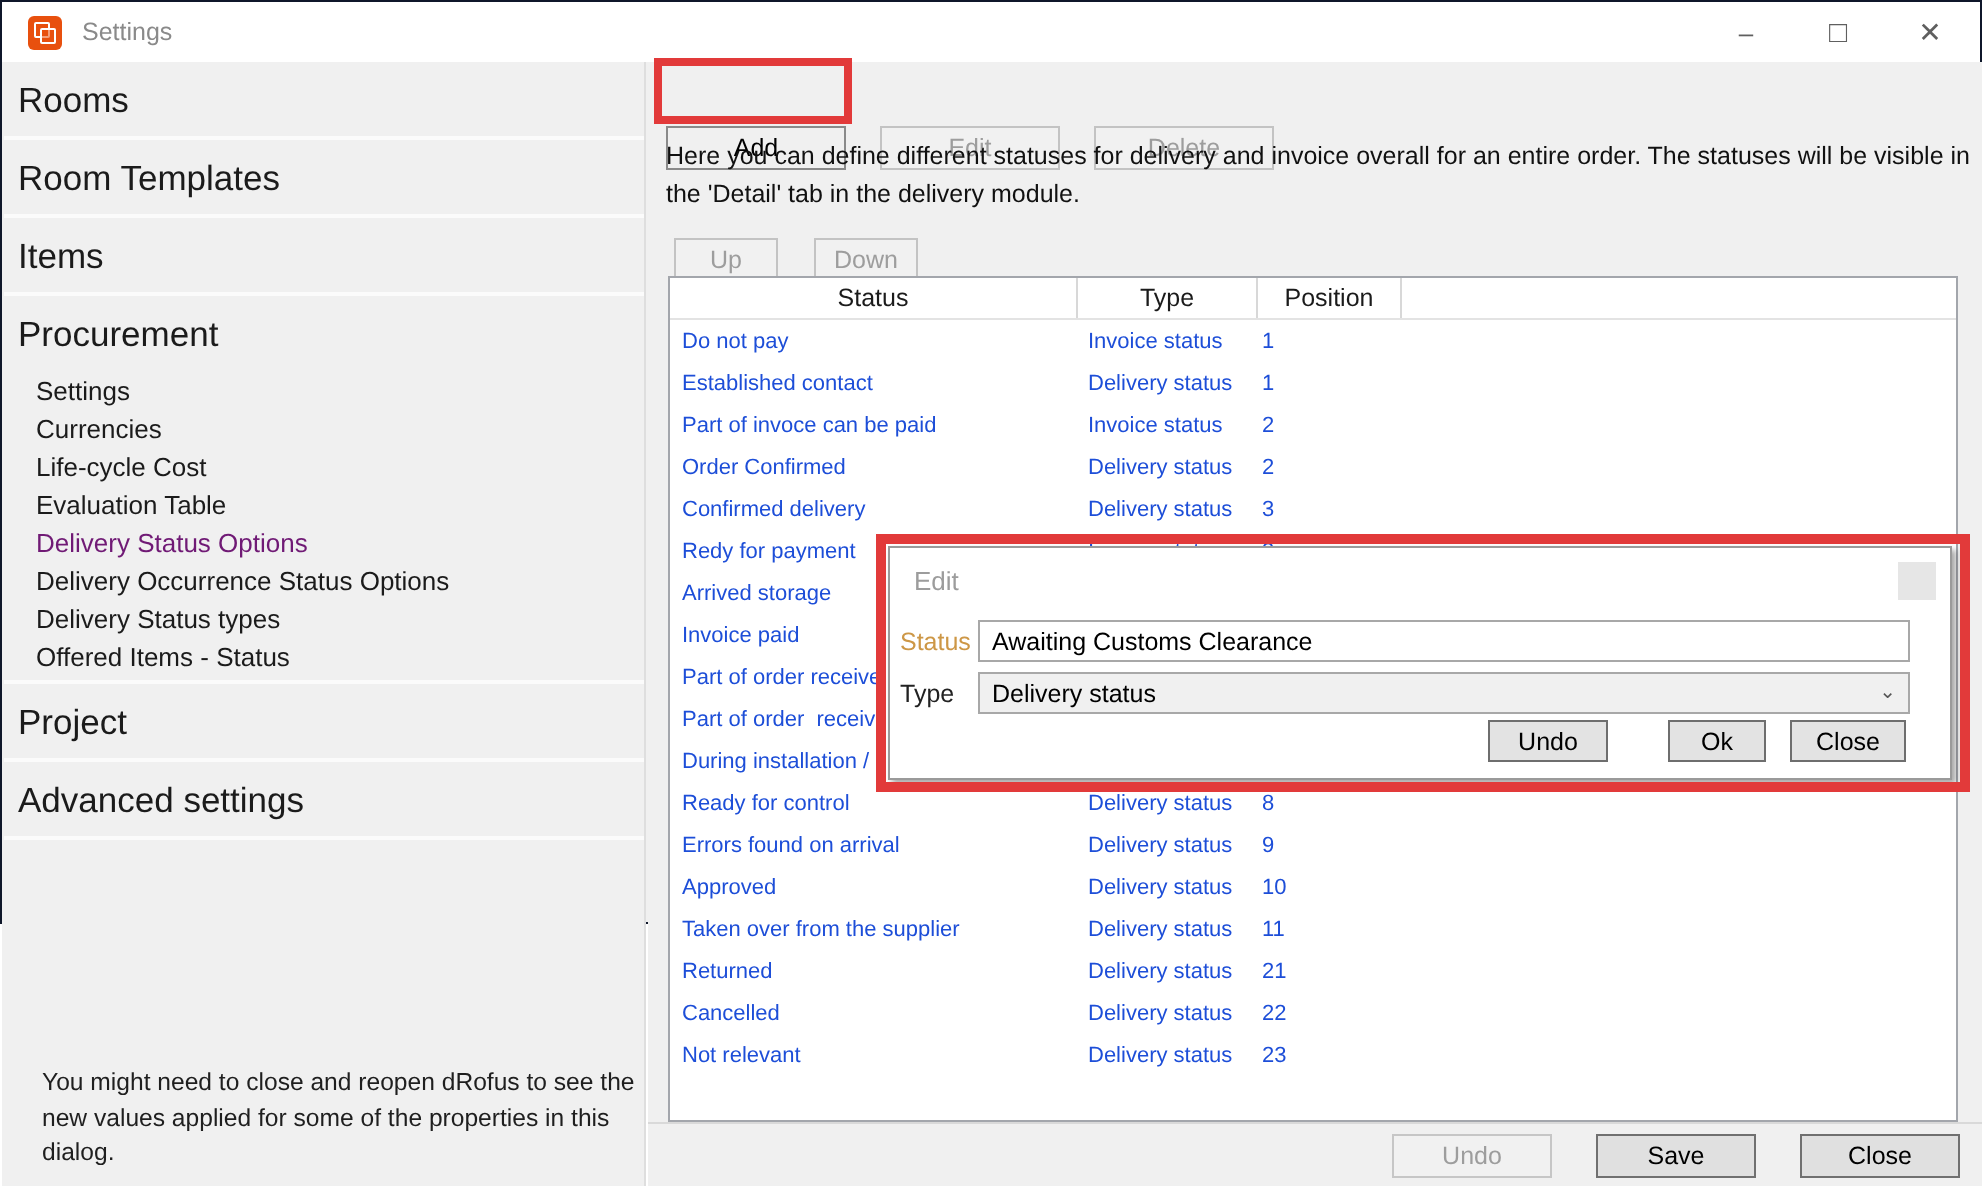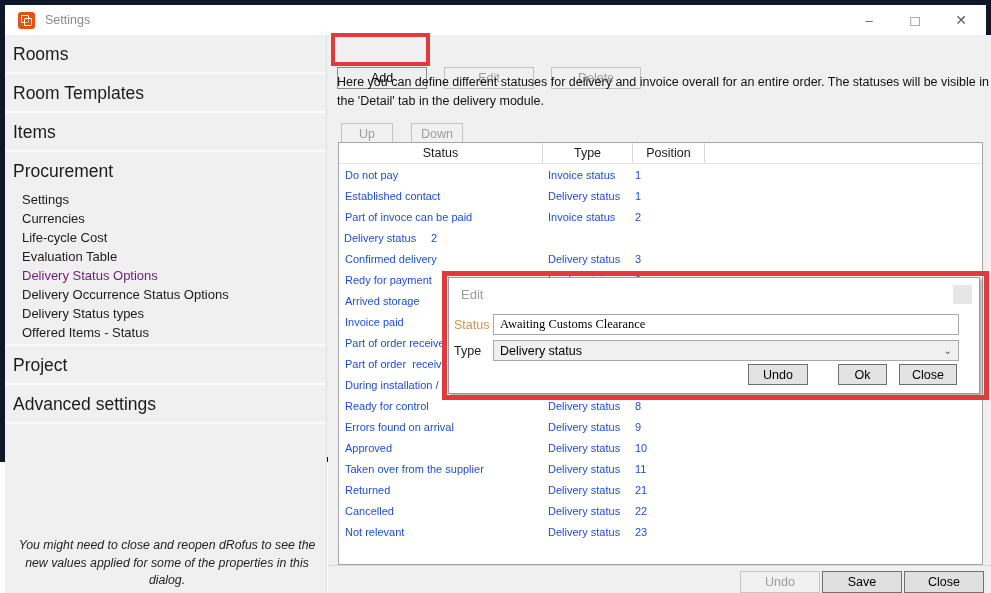--- a/index.html
+++ b/index.html
@@ -6,21 +6,21 @@
   html,body { width:991px; height:593px; }
   body {
     font-family: "Liberation Sans", "DejaVu Sans", sans-serif;
     background:#ffffff;
     position:relative;
     overflow:hidden;
   }
   .page {
     position:absolute; inset:0;
     width:991px; height:462px;
-    border:5px solid #0f172a;
+    border:1px solid #0f172a;
     background:#f0f0f0;
   }
 
   
   .titlebar {
     position:absolute; left:0; top:0; width:100%; height:30px;
     background:#ffffff;
     display:flex; align-items:center;
   }
   .app-icon { width:17px; height:17px; margin-left:13px; position:relative; flex:0 0 auto; }
@@ -42,22 +42,22 @@
   .side-header {
     font-size:17.5px; color:#1b1b1b; padding:9px 0 7px 8px; cursor:default;
   }
   .side-sep { height:2px; background:#fbfbfb; margin:0 0 0 1px; }
   .side-sub { padding:1px 0 2px 0; }
   .side-subitem {
     font-size:13px; color:#1b1b1b; padding:2px 0 2px 17px; line-height:15px; cursor:default;
   }
   .side-subitem.selected { color:#701a75; }
   .side-footnote {
-    position:absolute; left:8px; bottom:9px; width:308px;
-    font-style:italic; font-size:12.3px; line-height:1.4; color:#1f1f1f;text-align:center;
+    position:absolute; left:20px; bottom:9px; width:308px;
+    font-size:12.3px; line-height:1.4; color:#1f1f1f;
   }
 
   
   .main {
     position:absolute; left:323px; top:30px; width:668px; height:563px;
     background:#f0f0f0;
   }
   .btn {
     display:inline-flex; align-items:center; justify-content:center;
     font-size:12.5px; height:22px; background:#f0f0f0; cursor:default;
@@ -93,21 +93,21 @@
   .td.c3 { width:72px; padding-left:2px; }
 
   
   .bottombar {
     position:absolute; left:0; bottom:0; width:100%; height:33px;
     border-top:1px solid #d9d9d9; display:flex; align-items:center; justify-content:flex-end;
     padding-right:12px; background:#f0f0f0;
   }
   .bottombar .btn { width:80px; height:22px; background:#e0e0e0; border-color:#707070; }
   .bottombar .btn.disabled { background:#f1f1f1; border-color:#c6c6c6; }
-  .bottombar .btn + .btn { margin-left:2px; }
+  .bottombar .btn + .btn { margin-left:22px; }
 
   
   .edit-dialog {
     position:absolute; left:443px; top:272px; width:532px; height:117px;
     background:#ffffff; border:1px solid #9a9a9a;
     box-shadow:2px 2px 3px rgba(0,0,0,.35);
     z-index:10;
   }
   .dlg-title { position:absolute; left:12px; top:9px; font-size:13px; color:#9c9c9c; }
   .dlg-x {
@@ -116,21 +116,21 @@
     color:#c9c9c9; font-size:10px;
   }
   .dlg-row { position:absolute; left:5px; display:flex; align-items:center; }
   .dlg-row.status { top:36px; }
   .dlg-row.type { top:62px; }
   .dlg-label { width:39px; font-size:12.5px; flex:0 0 auto; }
   .dlg-label.amber { color:#cd9746; }
   .dlg-label.dark { color:#222; }
   .dlg-input {
     width:466px; height:21px; border:1px solid #a8a8a8; background:#fff;
-    font-size:12.5px; padding:0 6px; font-family:Liberation Serif, serif;
+    font-size:12.5px; padding:0 6px; font-family:Liberation Sans, sans-serif;
     display:flex; align-items:center;
   }
   .dlg-select {
     width:466px; height:21px; border:1px solid #a8a8a8; background:#f0f0f0;
     font-size:12.5px; padding:0 6px; display:flex; align-items:center;
   }
   .dlg-select .chev { margin-left:auto; color:#555; font-size:10px; }
   .dlg-buttons { position:absolute; right:22px; bottom:8px; display:flex; }
   .dlg-buttons .btn { height:21px; background:#e3e3e3; border-color:#6e6e6e; }
   .dlg-buttons .btn.b-undo { width:60px; }
@@ -215,20 +215,21 @@
           <span class="td c1">Established contact</span>
           <span class="td c2">Delivery status</span>
           <span class="td c3">1</span>
         </div>
       <div class="trow">
           <span class="td c1">Part of invoce can be paid</span>
           <span class="td c2">Invoice status</span>
           <span class="td c3">2</span>
         </div>
       <div class="trow">
+          <span class="td c1">Order Confirmed</span>
           <span class="td c2">Delivery status</span>
           <span class="td c3">2</span>
         </div>
       <div class="trow">
           <span class="td c1">Confirmed delivery</span>
           <span class="td c2">Delivery status</span>
           <span class="td c3">3</span>
         </div>
       <div class="trow">
           <span class="td c1">Redy for payment</span>

